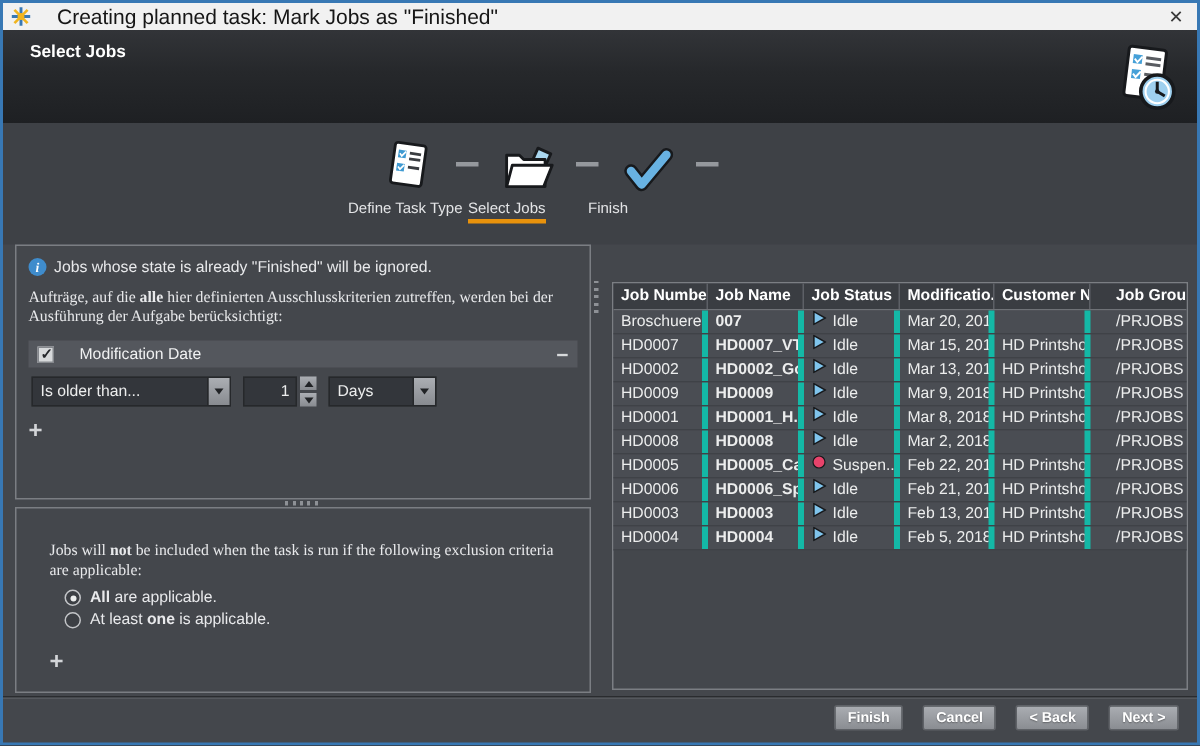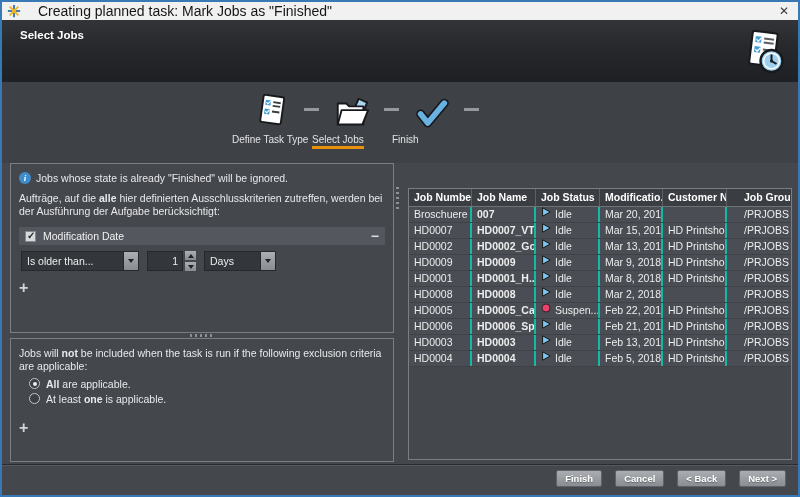--- a/index.html
+++ b/index.html
@@ -33,68 +33,68 @@
   .step-label { margin-top:4px; font-size:10px; line-height:12px; color:#e3e4e6; }
   .step.active .step-label span { border-bottom:3px solid var(--accent,#e8920c); padding-bottom:1px; }
   .step-dash { position:absolute; top:26px; width:15px; height:3px; background:#95989d; }
   .dash-1 { left:302px; } .dash-2 { left:382px; } .dash-3 { left:462px; }
   .wizard .step-dash { position:absolute; }
   .steps-wrap { position:absolute; left:0; top:0; width:796px; height:81px; }
 
   
   .panel { position:absolute; background:#44474c; border:1px solid #7b7e83; }
   #filter-panel { left:8px; top:161px; width:384px; height:170px; padding:8px; }
-  #exclusion-panel { left:8px; top:336px; width:384px; height:124px; padding:8px; }
+  #exclusion-panel { left:8px; top:336px; width:384px; height:124px; padding:22px; }
 
   .info-row { display:flex; align-items:flex-start; gap:5px; font-size:10.5px; color:#e8e9eb; }
   .info-icon { flex:0 0 auto; width:12px; height:12px; border-radius:50%; background:#3f8ccc;
     color:#fff; font-size:9px; font-weight:bold; font-style:italic; text-align:center; line-height:12px; font-family:"Liberation Serif",serif; }
-  .paragraph { margin-top:8px; font-size:10.5px; line-height:13px; color:#e8e9eb; }
+  .paragraph { margin-top:8px; font-size:10.5px; line-height:13px; color:#e8e9eb;font-family:Liberation Serif, serif; }
   .paragraph b, .info-row b { font-weight:bold; }
 
-  .criteria-head { margin-top:9px; height:18px; background:#54575d; display:flex; align-items:center; padding:0 6px; gap:7px; }
+  .criteria-head { margin-top:9px; height:18px; background:#54575d; display:flex; align-items:center; padding:0 6px; gap:17px; }
   .checkbox { width:11px; height:11px; background:#d7d9db; border:1px solid #85888d; position:relative; }
   .checkbox.checked::after { content:"✓"; position:absolute; left:1px; top:-2px; font-size:10px; color:#24262a; font-weight:bold; }
   .criteria-title { flex:1; font-size:10.5px; color:#f0f1f2; }
   .collapse-btn { font-size:14px; font-weight:bold; color:#d7d9db; line-height:12px; }
 
   .criteria-controls { margin-top:6px; display:flex; align-items:center; gap:8px; padding-left:2px; }
   .select { display:flex; height:20px; background:#33363b; border:1px solid #26282b; }
   .select-value { flex:1; font-size:10.5px; color:#eceded; padding:3px 5px 0 5px; white-space:nowrap; }
   .select-btn { width:15px; background:linear-gradient(#abaeb3,#888b90); display:flex; align-items:center; justify-content:center; border-left:1px solid #26282b; }
   .select-arrow { width:0; height:0; border-left:3.5px solid transparent; border-right:3.5px solid transparent; border-top:4.5px solid #212326; }
-  .sel-operator { width:118px; } .sel-unit { width:72px; }
+  .sel-operator { width:133px; } .sel-unit { width:72px; }
   .spinner { display:flex; align-items:center; gap:2px; }
   .spinner input { width:36px; height:20px; background:#33363b; border:1px solid #26282b; color:#eceded;
     font-size:10.5px; text-align:right; padding:0 4px; font-family:"Liberation Sans",sans-serif; }
   .spin-btns { display:flex; flex-direction:column; gap:2px; }
   .spin-btn { width:11px; height:9px; background:linear-gradient(#abaeb3,#888b90); display:flex; align-items:center; justify-content:center; }
   .spin-up::after { content:""; width:0; height:0; border-left:3px solid transparent; border-right:3px solid transparent; border-bottom:4px solid #212326; }
   .spin-down::after { content:""; width:0; height:0; border-left:3px solid transparent; border-right:3px solid transparent; border-top:4px solid #212326; }
 
   .add-btn { margin-top:10px; font-size:16px; font-weight:bold; color:#d3d5d8; line-height:14px; width:14px; }
 
-  .radio-row { display:flex; align-items:flex-start; gap:6px; margin:5px 0 0 10px; font-size:10.5px; color:#e8e9eb; }
+  .radio-row { display:flex; align-items:flex-end; gap:6px; margin:5px 0 0 10px; font-size:10.5px; color:#e8e9eb; }
   .radio { width:11px; height:11px; border-radius:50%; border:1px solid #c3c5c8; background:#3c3f44; position:relative; flex:0 0 auto; }
   .radio.selected::after { content:""; position:absolute; left:2.5px; top:2.5px; width:4px; height:4px; border-radius:50%; background:#eceded; }
 
   
   .h-splitter { position:absolute; left:8px; top:331px; width:384px; height:5px; display:flex; align-items:center; justify-content:center; }
   .h-splitter .grip { width:24px; height:3px; background:repeating-linear-gradient(90deg,#8e9196 0 2px,transparent 2px 5px); }
   .v-splitter { position:absolute; left:393px; top:161px; width:6px; height:299px; }
   .v-splitter .grip { position:absolute; left:1px; top:24px; width:3px; height:22px; background:repeating-linear-gradient(180deg,#8e9196 0 2px,transparent 2px 5px); }
 
   
   .results-summary { position:absolute; left:407px; top:166px; font-size:10.5px; color:#e8e9eb; }
   .table-box { position:absolute; left:406px; top:186px; width:384px; height:272px; border:1px solid #7b7e83; background:#44474c; }
   .t-row { display:flex; }
   .t-head { background:#3a3d42; border-bottom:1px solid #6f7277; }
   .t-head .t-cell { font-weight:bold; color:#ffffff; height:17px; line-height:17px; border-right:1px solid #5d6066; }
   .t-body .t-row { background:#4a4d53; border-bottom:1px solid #3f4247; }
-  .t-body .t-cell { height:15px; line-height:15px; color:#eceded; border-right:2px solid #14b8a6; }
+  .t-body .t-cell { height:15px; line-height:15px; color:#eceded; border-right:4px solid #14b8a6; }
   .t-cell { font-size:10.5px; padding:0 0 0 5px; white-space:nowrap; overflow:hidden; }
   .c0{width:63px;} .c1{width:64px;font-weight:bold;} .c2{width:64px;} .c3{width:63px;} .c4{width:64px;} .c5{flex:1; border-right:none !important;padding-left:17px;}
   .status-cell { display:flex; align-items:flex-start; gap:4px; }
   .status-icon { flex:0 0 auto; }
   .status-icon .shape-suspended { display:none; }
   .status-icon.suspended .shape-suspended { display:inline; }
   .status-icon.suspended .shape-idle { display:none; }
 
   
   .footer-groove-dark { position:absolute; left:0; top:462px; width:796px; height:1px; background:#2a2c2f; }

